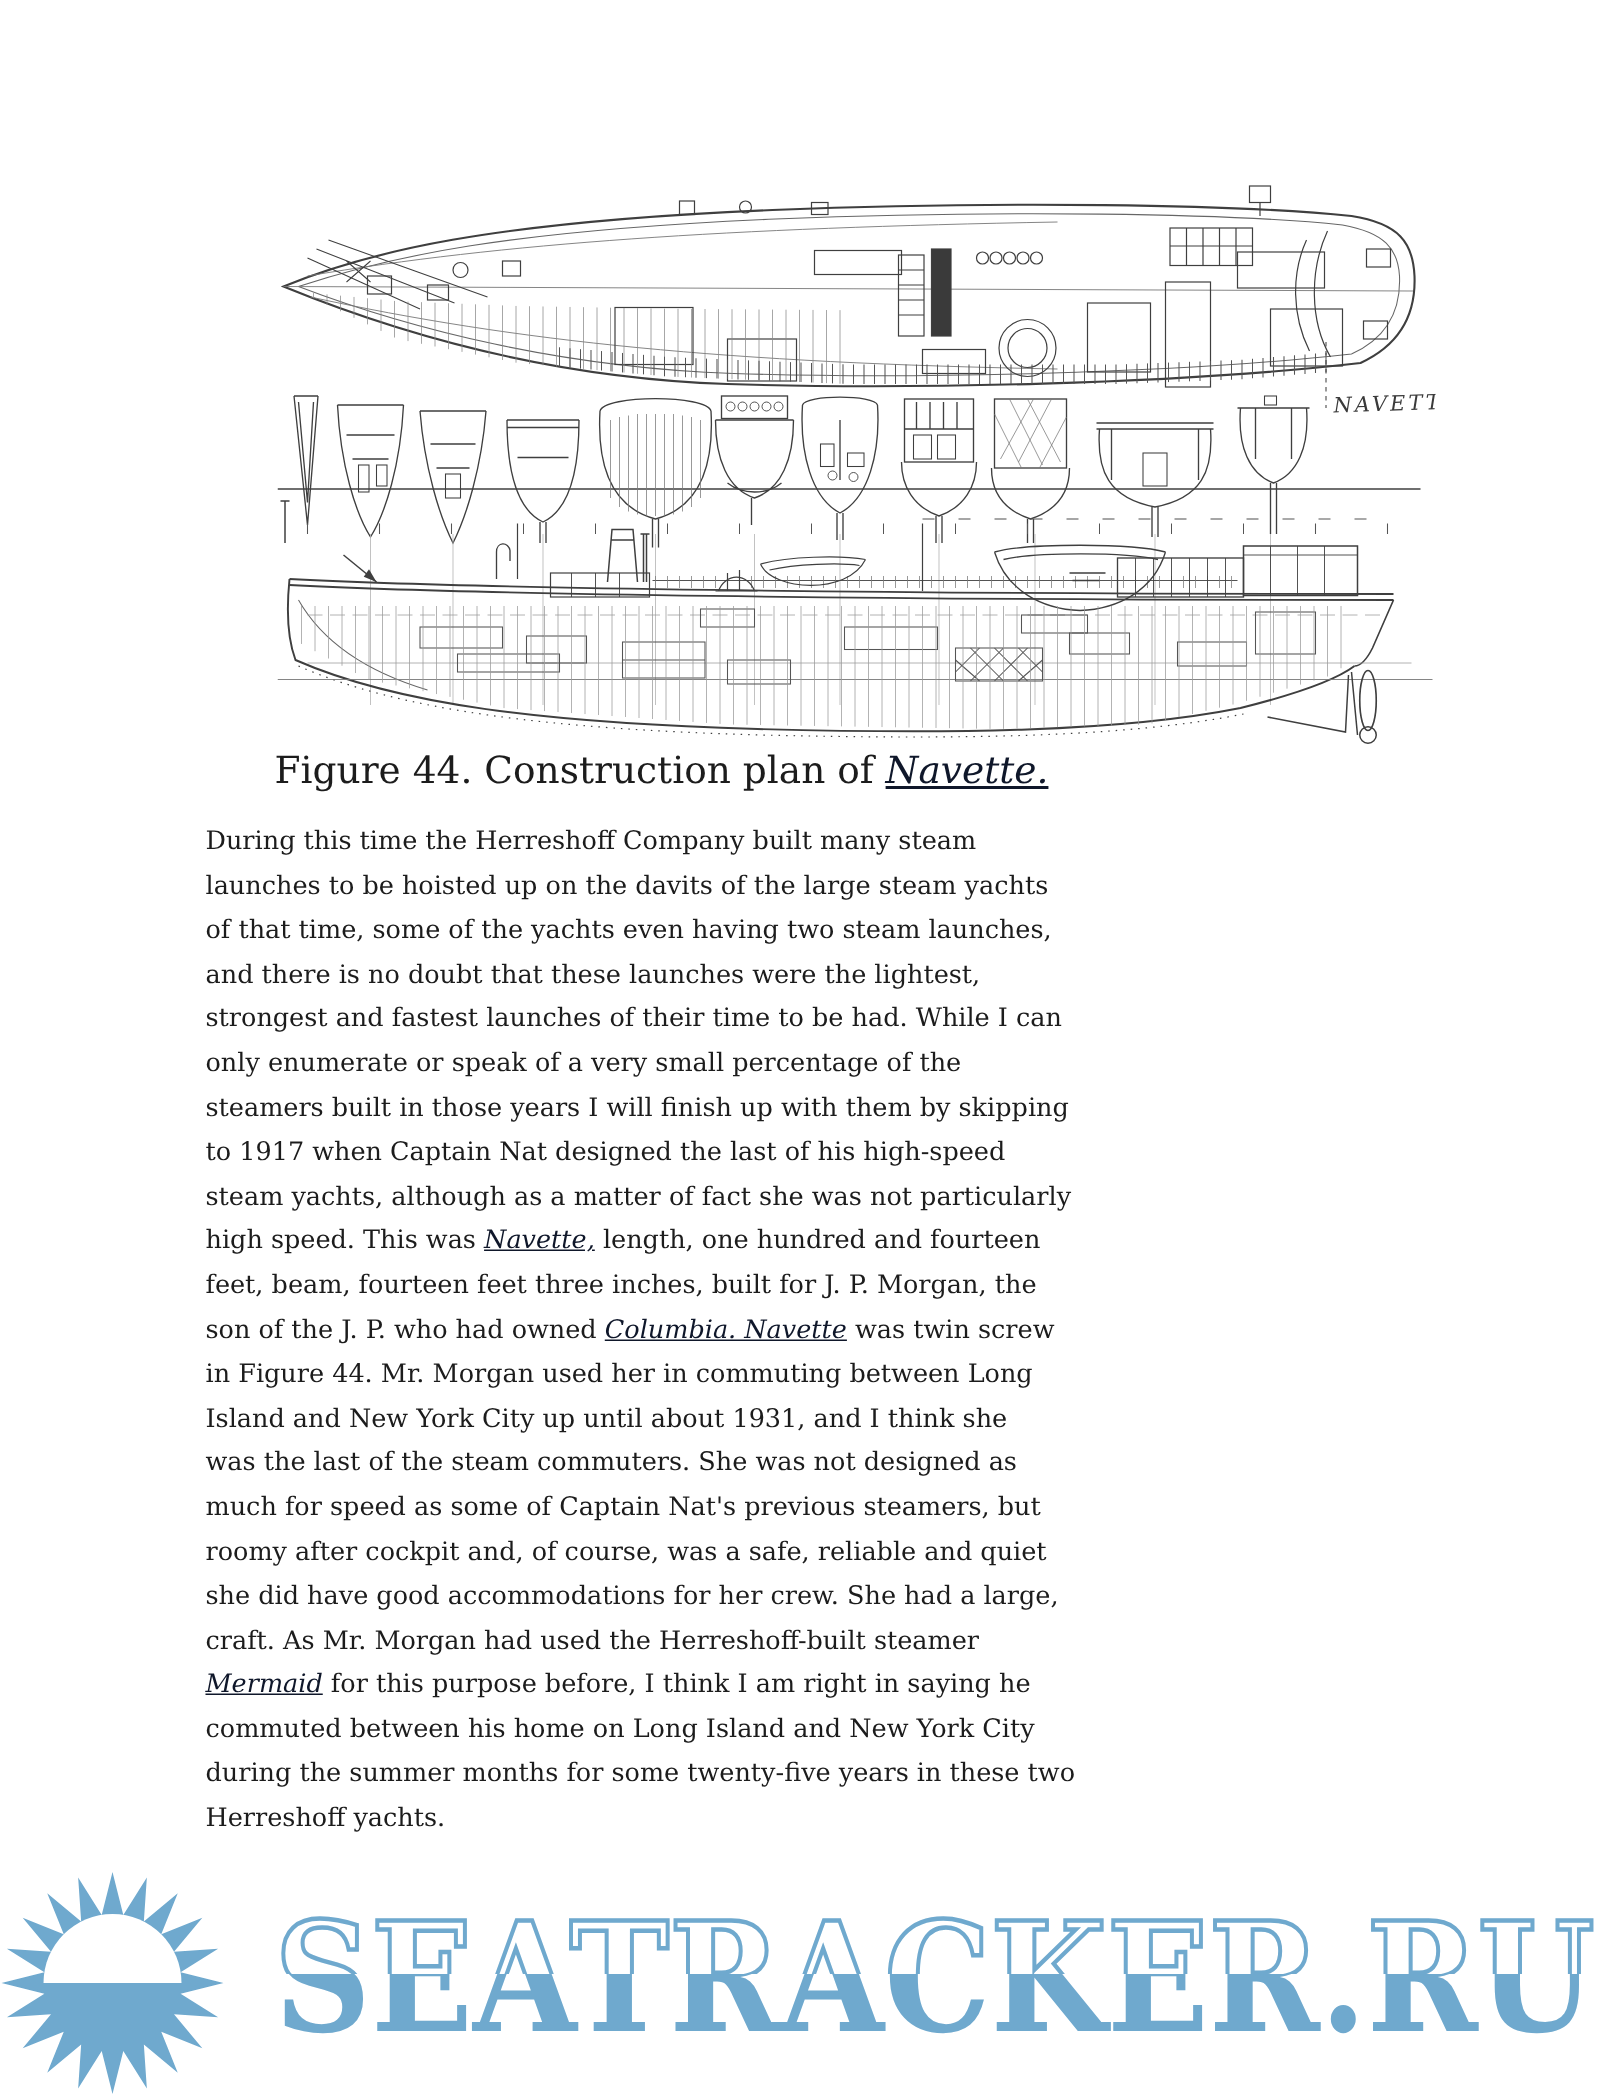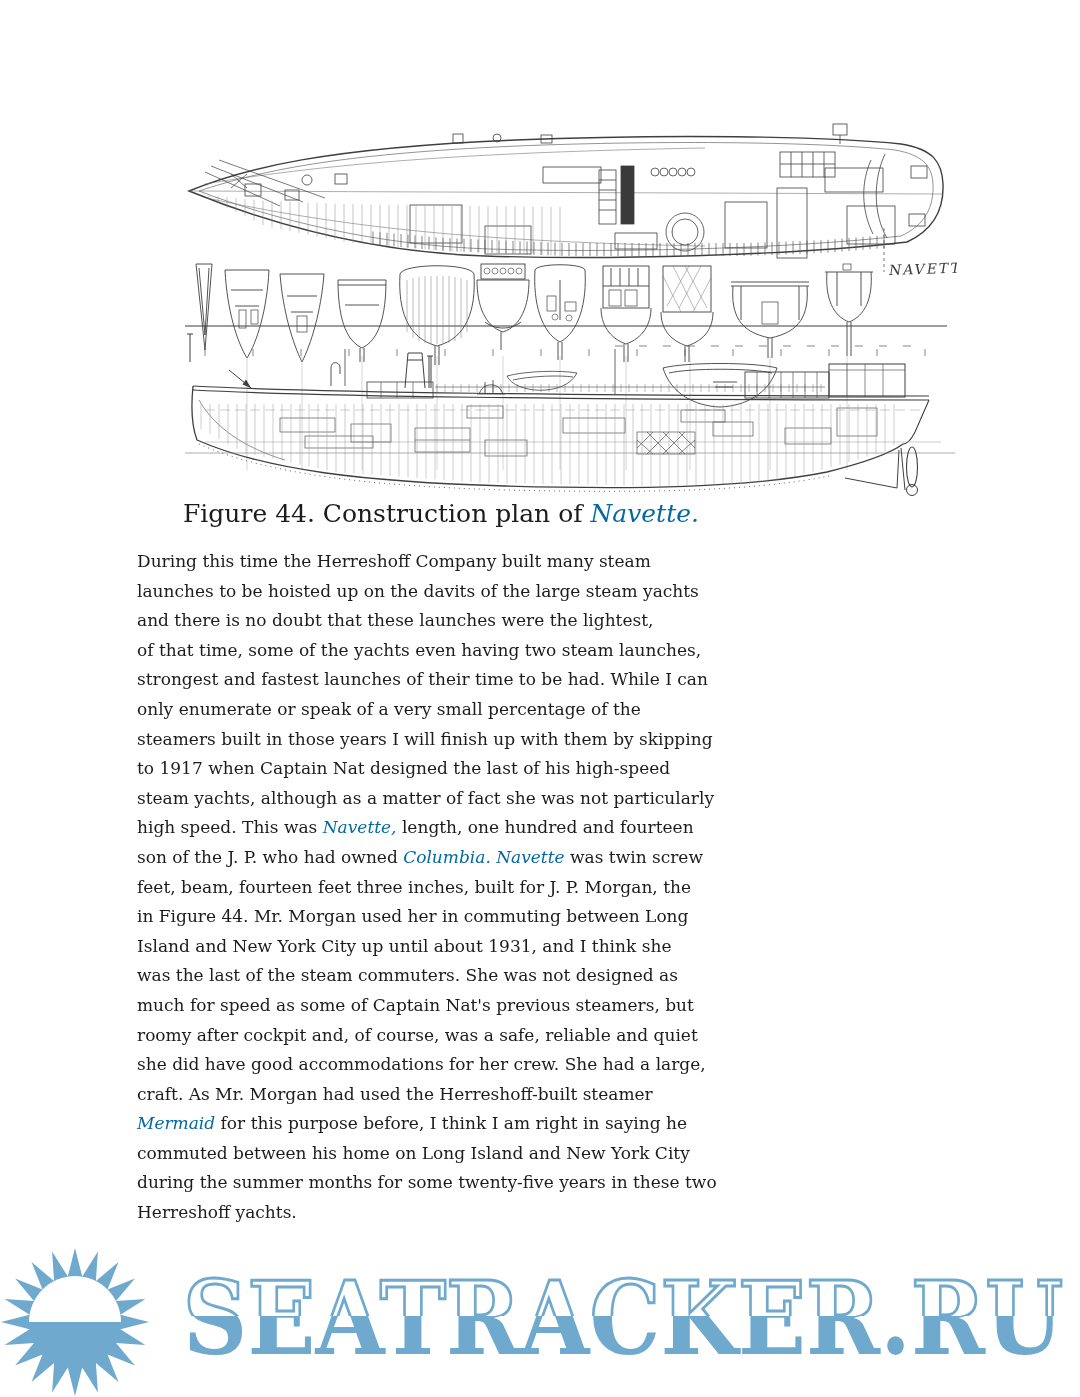--- a/index.html
+++ b/index.html
@@ -3,21 +3,21 @@
 <meta charset="utf-8">
 <style>
   html,body{margin:0;padding:0;background:#ffffff;}
   .page{position:relative;width:1080px;height:1397px;background:#ffffff;overflow:hidden;
         font-family:"DejaVu Serif","Liberation Serif",serif;color:#1c1c1c;}
   .drawing{position:absolute;left:185px;top:110px;width:772px;height:386px;}
   .drawing svg{display:block;}
   .caption{position:absolute;left:183px;top:499px;font-size:25px;white-space:pre;}
   .body-text{position:absolute;left:137px;top:547px;font-size:17px;line-height:29.6px;}
   .tline{white-space:pre;}
-  .doclink{color:#0369a1;font-style:italic;cursor:pointer;}
+  .doclink{color:#0f172a;font-style:italic;text-decoration:underline;cursor:pointer;}
   .watermark{position:absolute;left:0;top:1247px;width:880px;height:150px;pointer-events:none;}
   .hand{font-family:"DejaVu Serif",serif;font-style:italic;font-size:14px;letter-spacing:2px;fill:#3a3a3a;}
   .wm-text{font-family:"DejaVu Serif","Liberation Serif",serif;font-weight:bold;}
 </style>
 </head>
 <body>
 
 <div class="page">
 
   <div class="drawing">
@@ -472,30 +472,30 @@
         <path d="M66,278 L57.5,274.5 L61,269.5 Z" fill="#3f3f3f" stroke="none"></path>
       </g>
     </svg>
   </div>
 
   <div class="caption"><span>Figure 44. Construction plan of </span><a class="doclink">Navette.</a></div>
 
   <div class="body-text">
       <div class="tline"><span>During this time the Herreshoff Company built many steam</span></div>
       <div class="tline"><span>launches to be hoisted up on the davits of the large steam yachts</span></div>
+      <div class="tline"><span>of that time, some of the yachts even having two steam launches,</span></div>
       <div class="tline"><span>and there is no doubt that these launches were the lightest,</span></div>
-      <div class="tline"><span>of that time, some of the yachts even having two steam launches,</span></div>
       <div class="tline"><span>strongest and fastest launches of their time to be had. While I can</span></div>
       <div class="tline"><span>only enumerate or speak of a very small percentage of the</span></div>
       <div class="tline"><span>steamers built in those years I will finish up with them by skipping</span></div>
       <div class="tline"><span>to 1917 when Captain Nat designed the last of his high-speed</span></div>
       <div class="tline"><span>steam yachts, although as a matter of fact she was not particularly</span></div>
       <div class="tline"><span>high speed. This was </span><a class="doclink">Navette,</a><span> length, one hundred and fourteen</span></div>
+      <div class="tline"><span>feet, beam, fourteen feet three inches, built for J. P. Morgan, the</span></div>
       <div class="tline"><span>son of the J. P. who had owned </span><a class="doclink">Columbia. Navette</a><span> was twin screw</span></div>
-      <div class="tline"><span>feet, beam, fourteen feet three inches, built for J. P. Morgan, the</span></div>
       <div class="tline"><span>in Figure 44. Mr. Morgan used her in commuting between Long</span></div>
       <div class="tline"><span>Island and New York City up until about 1931, and I think she</span></div>
       <div class="tline"><span>was the last of the steam commuters. She was not designed as</span></div>
       <div class="tline"><span>much for speed as some of Captain Nat's previous steamers, but</span></div>
       <div class="tline"><span>roomy after cockpit and, of course, was a safe, reliable and quiet</span></div>
       <div class="tline"><span>she did have good accommodations for her crew. She had a large,</span></div>
       <div class="tline"><span>craft. As Mr. Morgan had used the Herreshoff-built steamer</span></div>
       <div class="tline"><a class="doclink">Mermaid</a><span> for this purpose before, I think I am right in saying he</span></div>
       <div class="tline"><span>commuted between his home on Long Island and New York City</span></div>
       <div class="tline"><span>during the summer months for some twenty-five years in these two</span></div>

